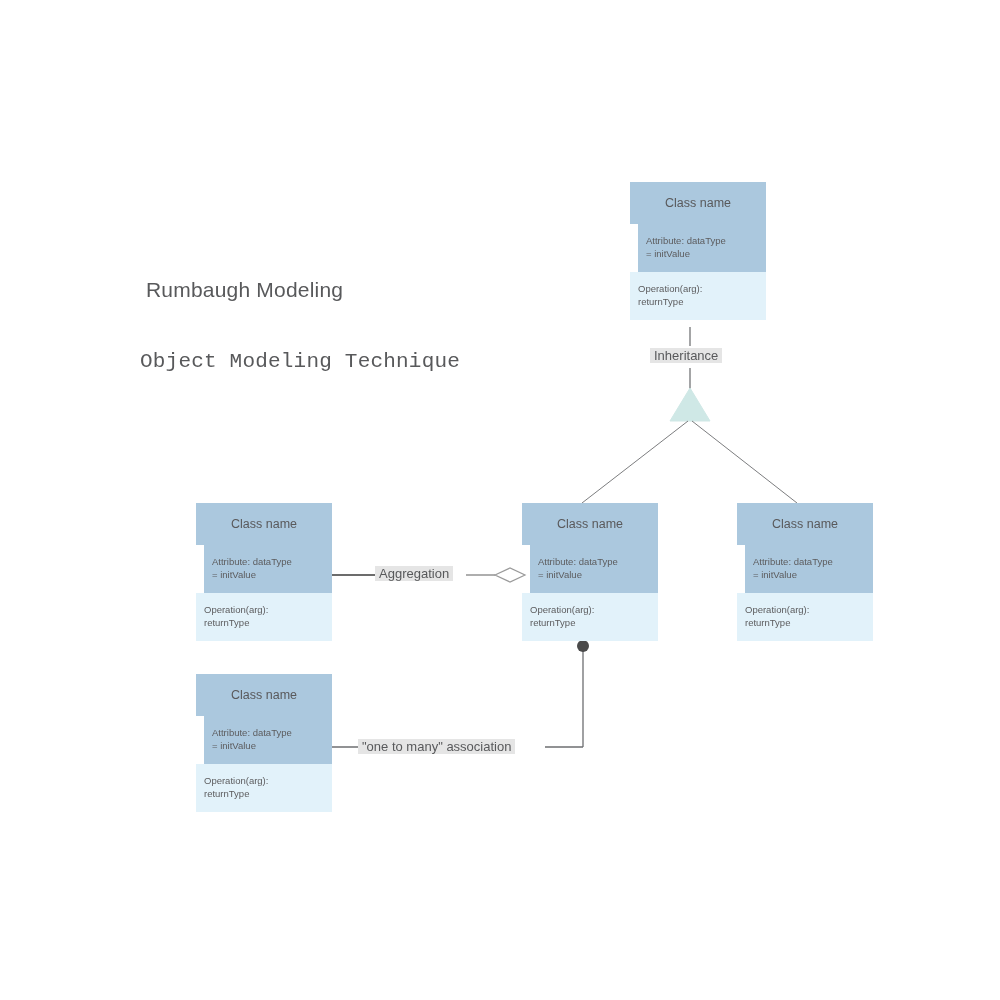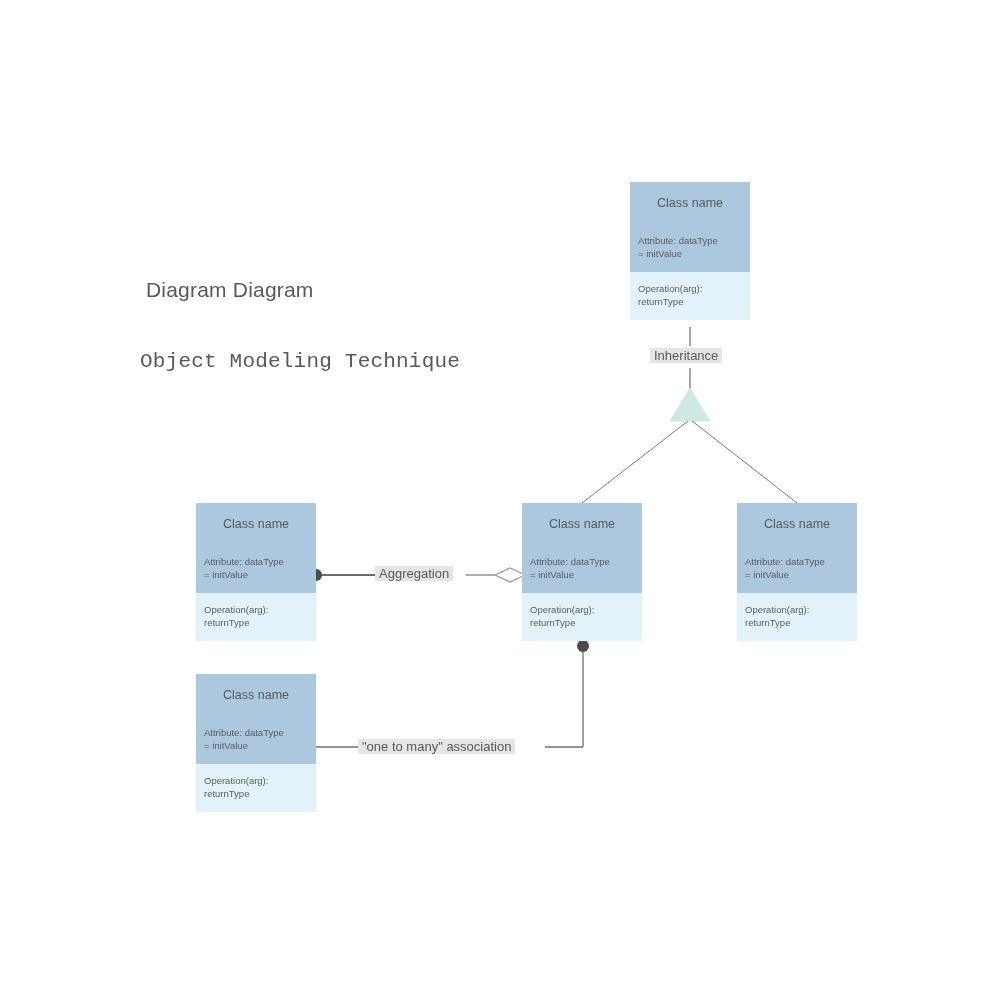--- a/index.html
+++ b/index.html
@@ -36,37 +36,38 @@
     line-height: 24px;
     white-space: pre;
     letter-spacing: 0.2px;
   }
   .diagram-title .line1 { display: block; padding-left: 6px; }
   .diagram-title .line2 { display: block; font-family: Liberation Mono, monospace; }
 
   
   .class-box {
     position: absolute;
-    width: 120px;
+    width: 136px;
     box-sizing: border-box;
   }
   .class-header {
     background: #abc8de;
     height: 42px;
     line-height: 42px;
     text-align: center;
     color: #59595b;
     font-size: 12.5px;
   }
   .class-attributes {
     background: #abc8de;
     padding: 10px 8px 12px 8px;
     color: #5c5c5e;
     font-size: 9.5px;
     line-height: 13px;
+    margin-left: 8px;
   }
   .class-operations {
     background: #e2f2fa;
     padding: 10px 8px 12px 8px;
     color: #5c5c5e;
     font-size: 9.5px;
     line-height: 13px;
   }
   .class-attributes span,
   .class-operations span { display: block; }
@@ -105,21 +106,21 @@
     <circle cx="316" cy="575" r="6" fill="#4a4a4a"></circle>
     <polygon points="495,575 510,568 525,575 510,582" fill="#ffffff" stroke="#9a9a9a" stroke-width="1.2"></polygon>
 
     <line x1="316" y1="747" x2="358" y2="747" stroke="#6d6e71" stroke-width="1.3"></line>
     <line x1="545" y1="747" x2="583" y2="747" stroke="#6d6e71" stroke-width="1.3"></line>
     <line x1="583" y1="747" x2="583" y2="650" stroke="#6d6e71" stroke-width="1.3"></line>
     <circle cx="583" cy="646" r="6" fill="#4a4a4a"></circle>
   </svg>
 
   <div class="diagram-title">
-    <span class="line1">Diagram Diagram</span>
+    <span class="line1">Rumbaugh Modeling</span>
     <span class="line2">Object Modeling Technique</span>
   </div>
 
   <div class="class-box" style="left:630px; top:182px;">
     <div class="class-header">Class name</div>
     <div class="class-attributes">
       <span>Attribute: dataType</span>
       <span>= initValue</span>
     </div>
     <div class="class-operations">

